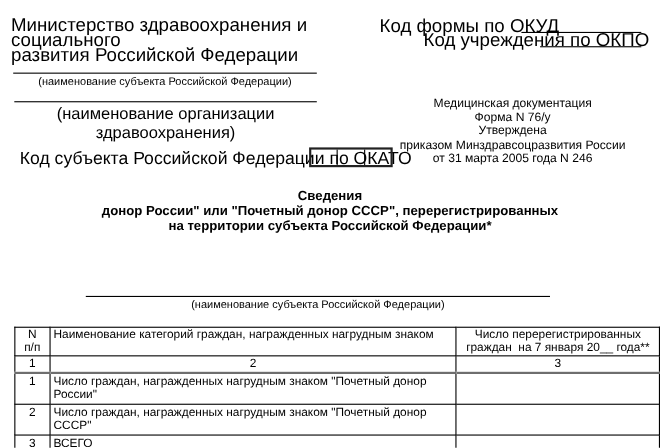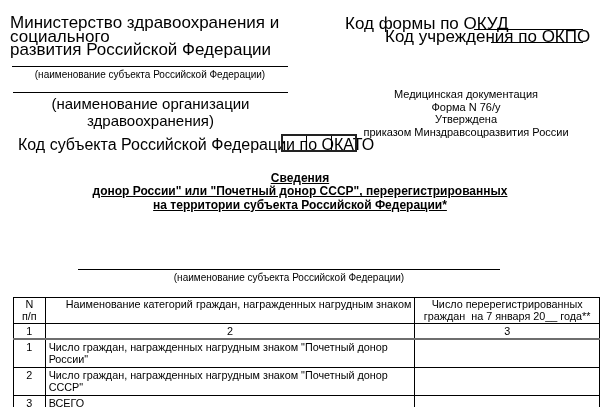--- a/index.html
+++ b/index.html
@@ -46,21 +46,21 @@
   }
   .okato-box { flex: 1 1 0; }
   .okato-box + .okato-box { border-left: 1px solid #000; }
 
   
   .doc-title {
     left: 0; top: 172px; width: 600px;
     text-align: center; font-weight: bold;
     font-size: 12px; line-height: 13.4px;
   }
-  .doc-title div { white-space: pre; text-decoration: underline; }
+  .doc-title div { white-space: pre; }
 
   
   .line-subject2 { left: 78px;  top: 269px; width: 422px; }
   .cap-subject2  { left: 78px;  top: 272px; width: 422px; text-align: center; font-size: 10px; }
 
   
   table.awards {
     position: absolute; left: 13px; top: 297px;
     border-collapse: collapse; table-layout: fixed;
     font-size: 10.8px; line-height: 12px;
@@ -68,21 +68,21 @@
   }
   table.awards td {
     border: 1px solid #000;
     padding: 1px 3px; vertical-align: top;
     overflow: hidden;
   }
   .col-num  { width: 25px;  text-align: center; }
   .col-cat  { width: 369px; }
   .col-val  { width: 179px; }
   tr.hdr td      { text-align: center; height: 21px; line-height: 11.5px; }
-  tr.hdr td.col-cat { text-align: right; }
+  tr.hdr td.col-cat { text-align: left; }
   tr.nums td     { height: 11px; text-align: center; border-bottom: 2px solid #6e6e6e; }
   tr.cat-row td  { height: 25px; }
   tr.total-row td{ height: 11px; }
 </style>
 </head>
 <body>
 
 <div class="abs ministry">
   <div>Министерство здравоохранения и социального</div>
   <div>развития Российской Федерации</div>
@@ -96,20 +96,21 @@
 <div class="abs fill-line line-subject"></div>
 <div class="abs cap-subject">(наименование субъекта Российской Федерации)</div>
 <div class="abs fill-line line-org"></div>
 <div class="abs cap-org">(наименование организации здравоохранения)</div>
 
 <div class="abs doc-block">
   <div>Медицинская документация</div>
   <div>Форма N 76/у</div>
   <div>Утверждена</div>
   <div>приказом Минздравсоцразвития России</div>
+  <div>от 31 марта 2005 года N 246</div>
 </div>
 
 <div class="abs okato-label">Код субъекта Российской Федерации по ОКАТО</div>
 <div class="abs okato-boxes">
   <div class="okato-box"></div>
   <div class="okato-box"></div>
   <div class="okato-box"></div>
 </div>
 
 <div class="abs doc-title">

